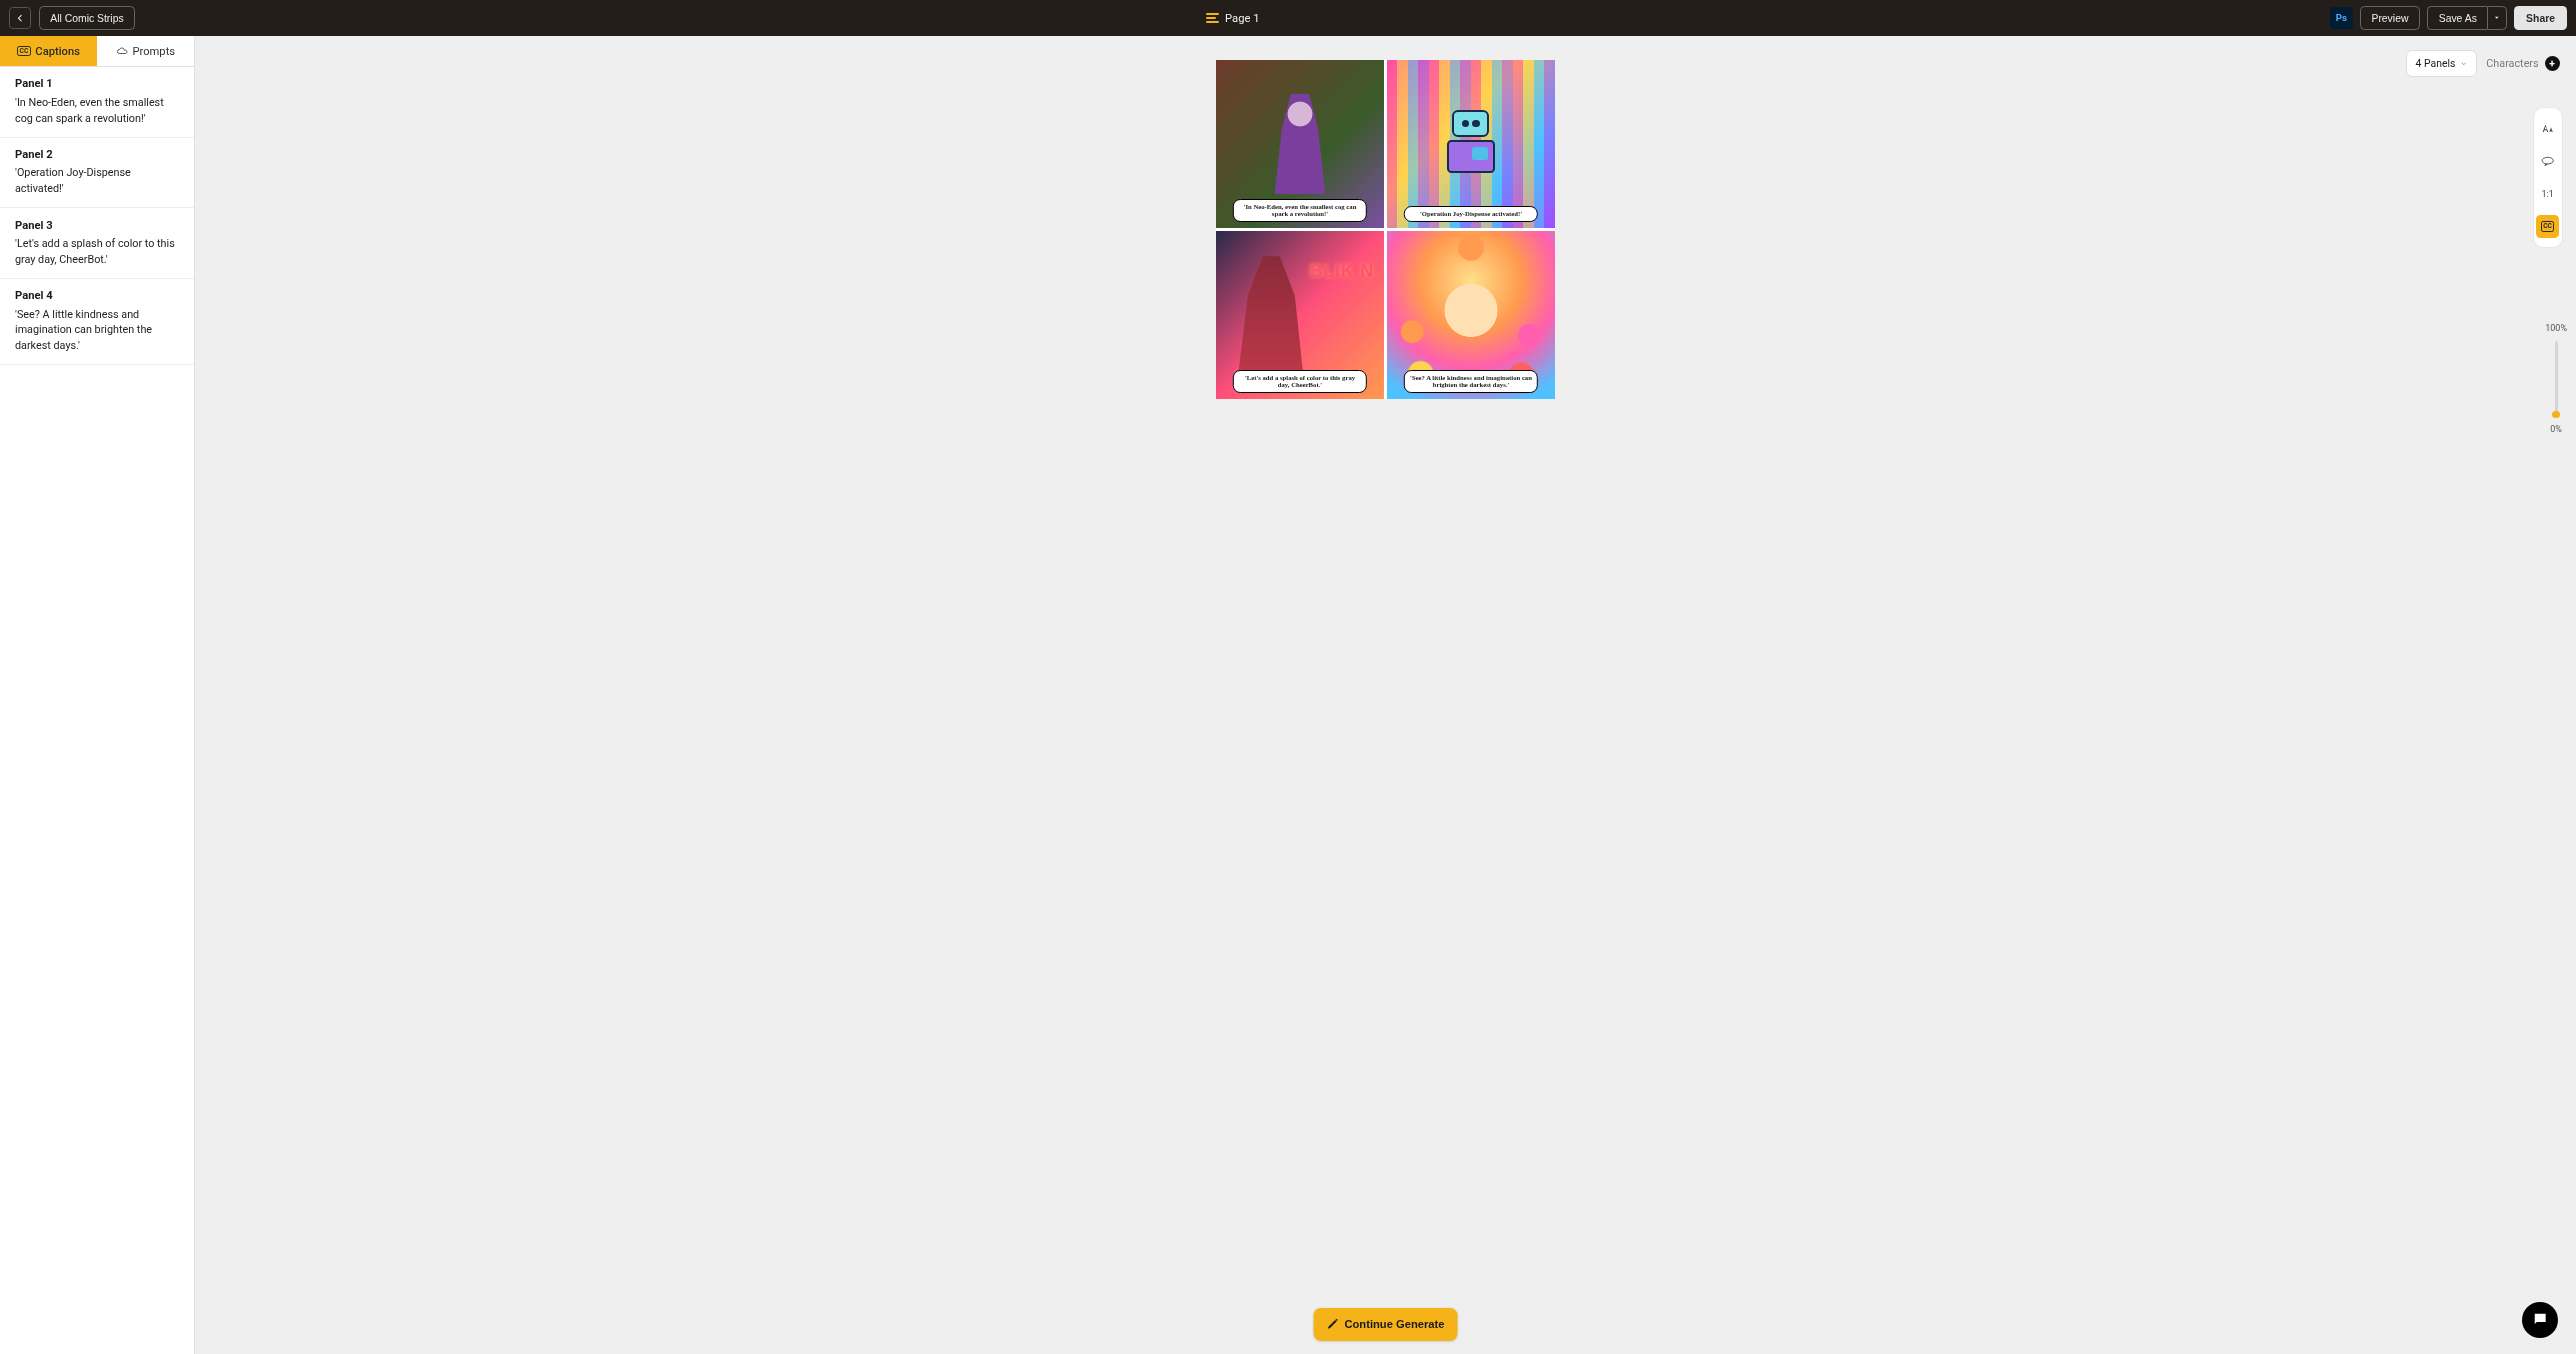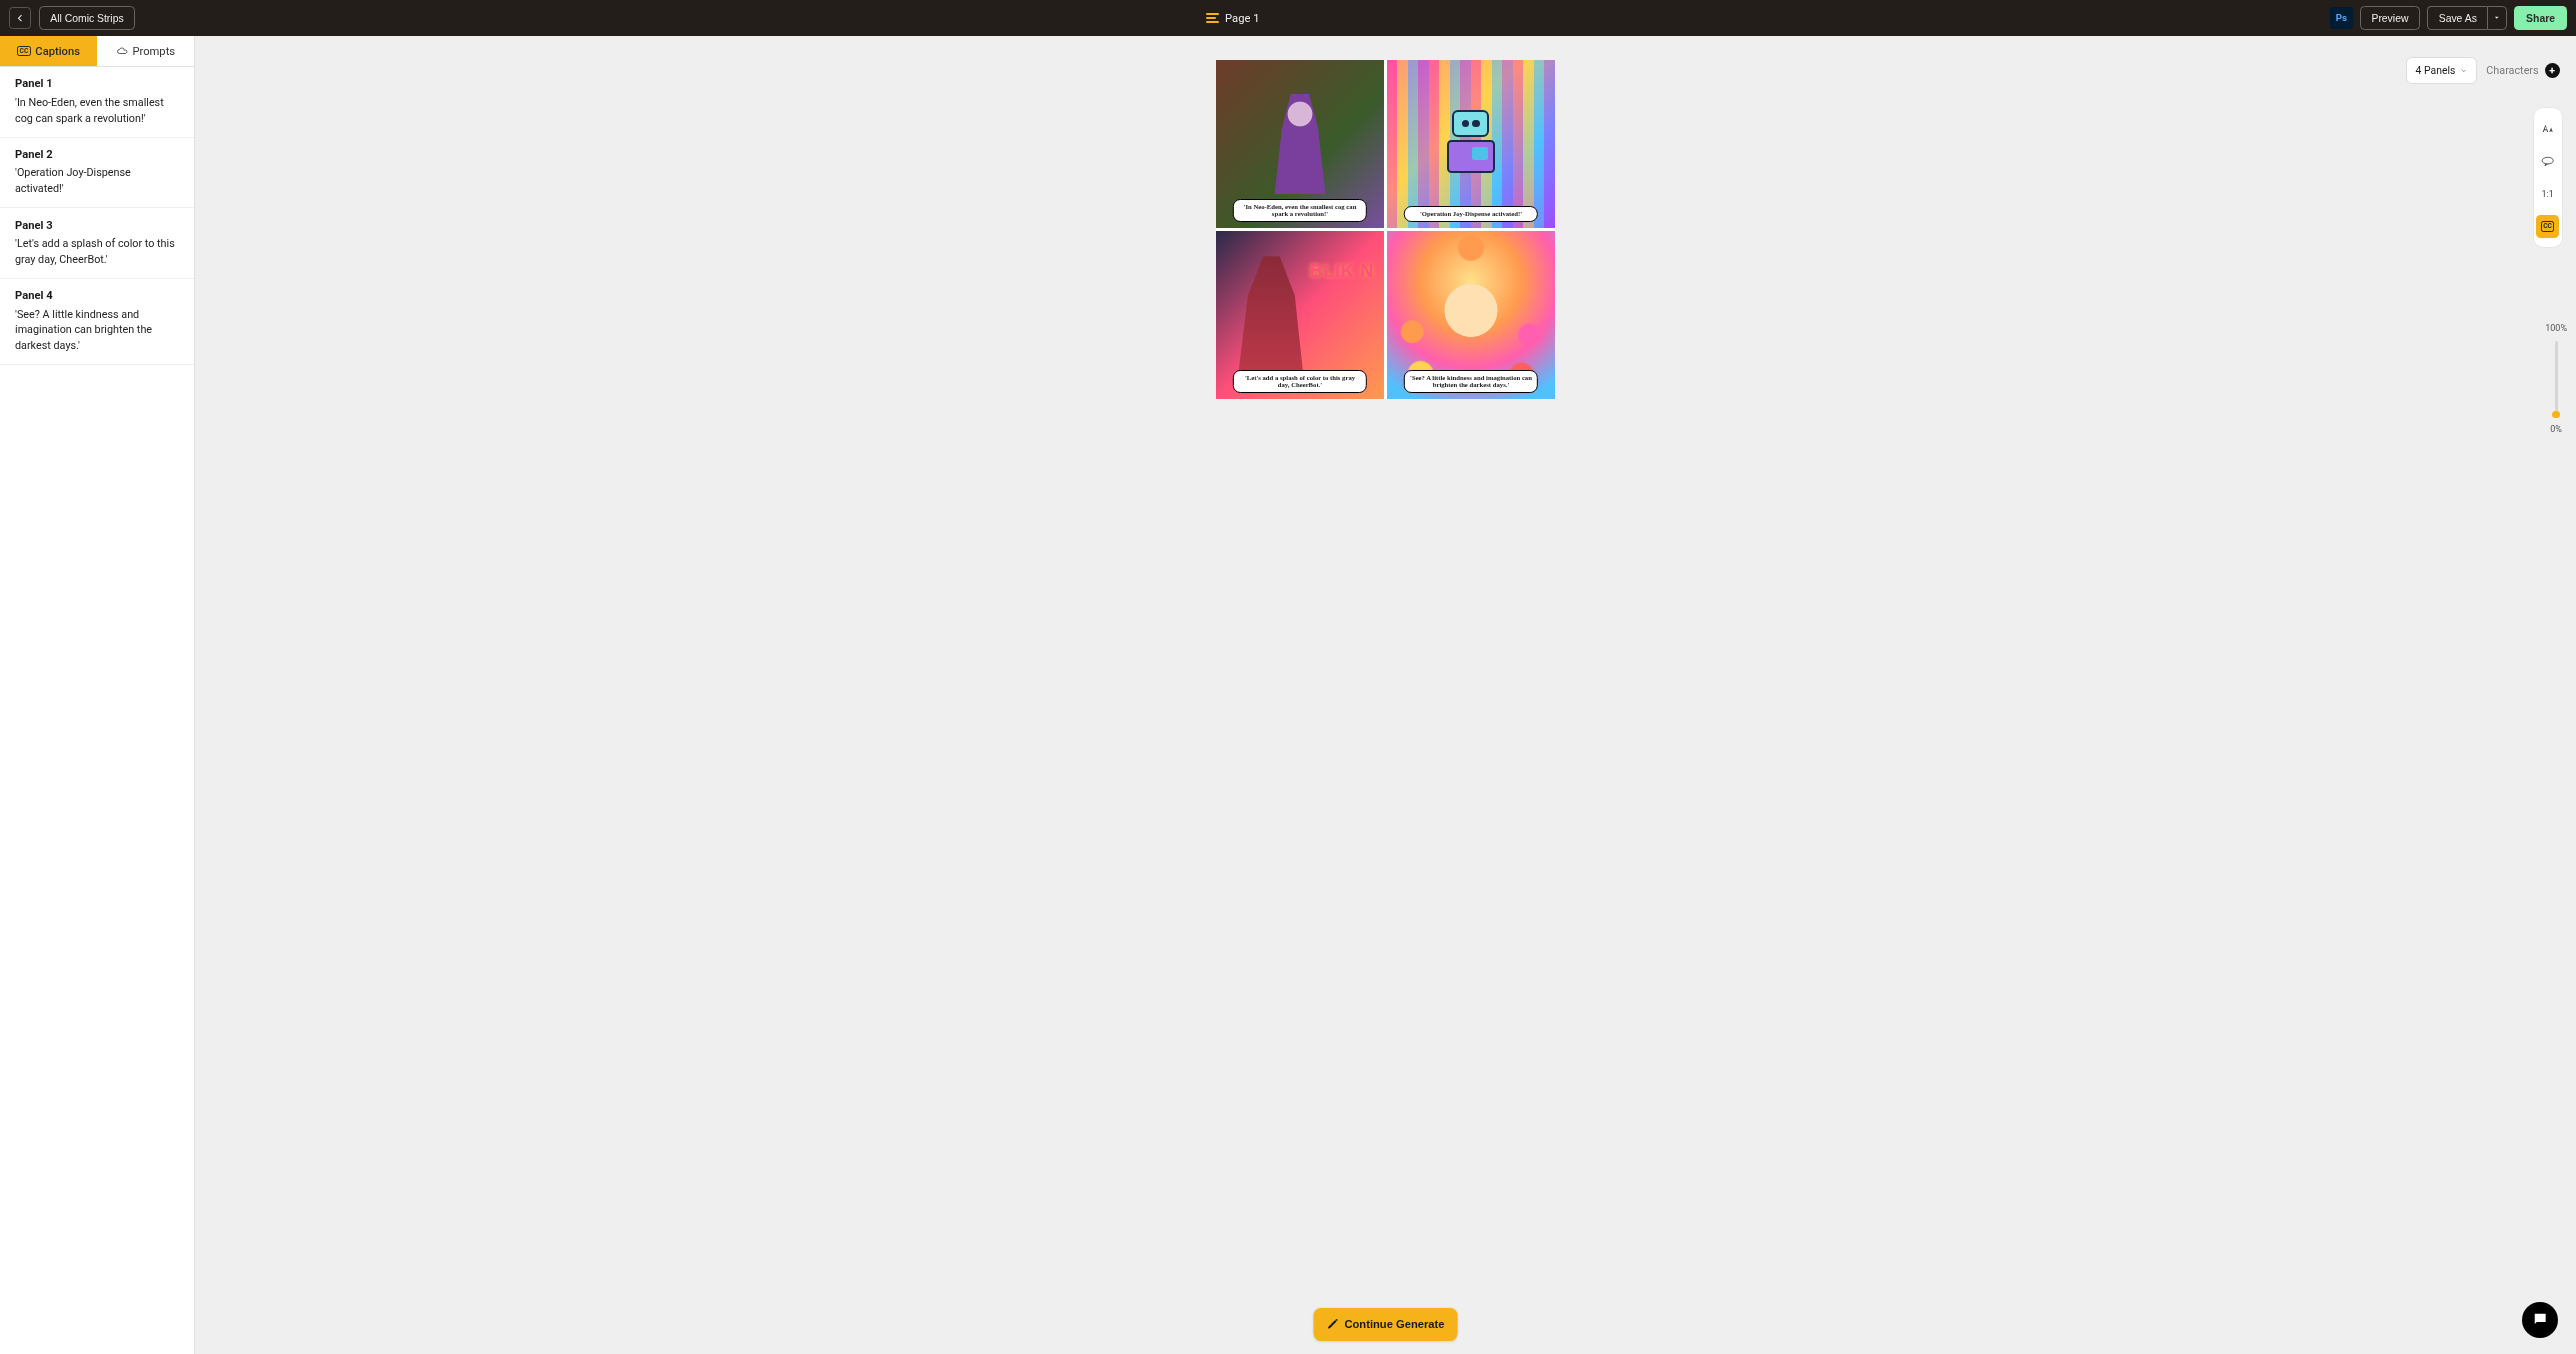--- a/index.html
+++ b/index.html
@@ -50,21 +50,21 @@
 }
 .ps-btn {
   width: 22.4px; height: 22.4px; border-radius: 3.7px;
   background: #001d34; color: #57a6f8;
   font-weight: 700; font-size: 9.7px;
   display:flex;align-items:center;justify-content:center;
   cursor:pointer;
 }
 .share-btn {
   height: 24px; padding: 0 12px;
-  background: #86efac; color: #2b2b2b;
+  background: #e5e5e5; color: #2b2b2b;
   border: none; border-radius: 4.5px;
   font-weight: 600; font-size: 10.4px; cursor: pointer;
 }
 .page-lines {
   display: flex; flex-direction: column; gap: 2.2px;
 }
 .page-lines span { display:block; height:2.2px; border-radius:1.5px; background:#f6b319; }
 .page-lines span:nth-child(1){width:13.4px;}
 .page-lines span:nth-child(2){width:10.4px;}
 .page-lines span:nth-child(3){width:13.4px;}
@@ -98,21 +98,21 @@
 }
 .side-panel h4 { font-size:11.2px; font-weight:700; margin-bottom:4.5px;}
 .side-panel p { font-size:10.8px; line-height:1.45; color:#222;}
 
 .canvas-area {
   flex:1; position:relative; background:#efefef;
   display:flex; align-items:flex-start; justify-content:center;
   padding-top:24px;
 }
 .toolbar-top-right {
-  position:absolute; top:21px; right:16.4px;
+  position:absolute; top:14px; right:16.4px;
   display:flex; align-items:center; gap:9px;
 }
 .panels-select {
   background:#fff; border:0.7px solid #ddd; border-radius:6px;
   height:27px; padding:0 9px; font-size:10.4px;
   display:flex;align-items:center;gap:4.5px; cursor:pointer;
 }
 .characters-btn {
   display:flex;align-items:center;gap:6px; color:#7a7a7a;
   font-size:10.8px; cursor:pointer;

